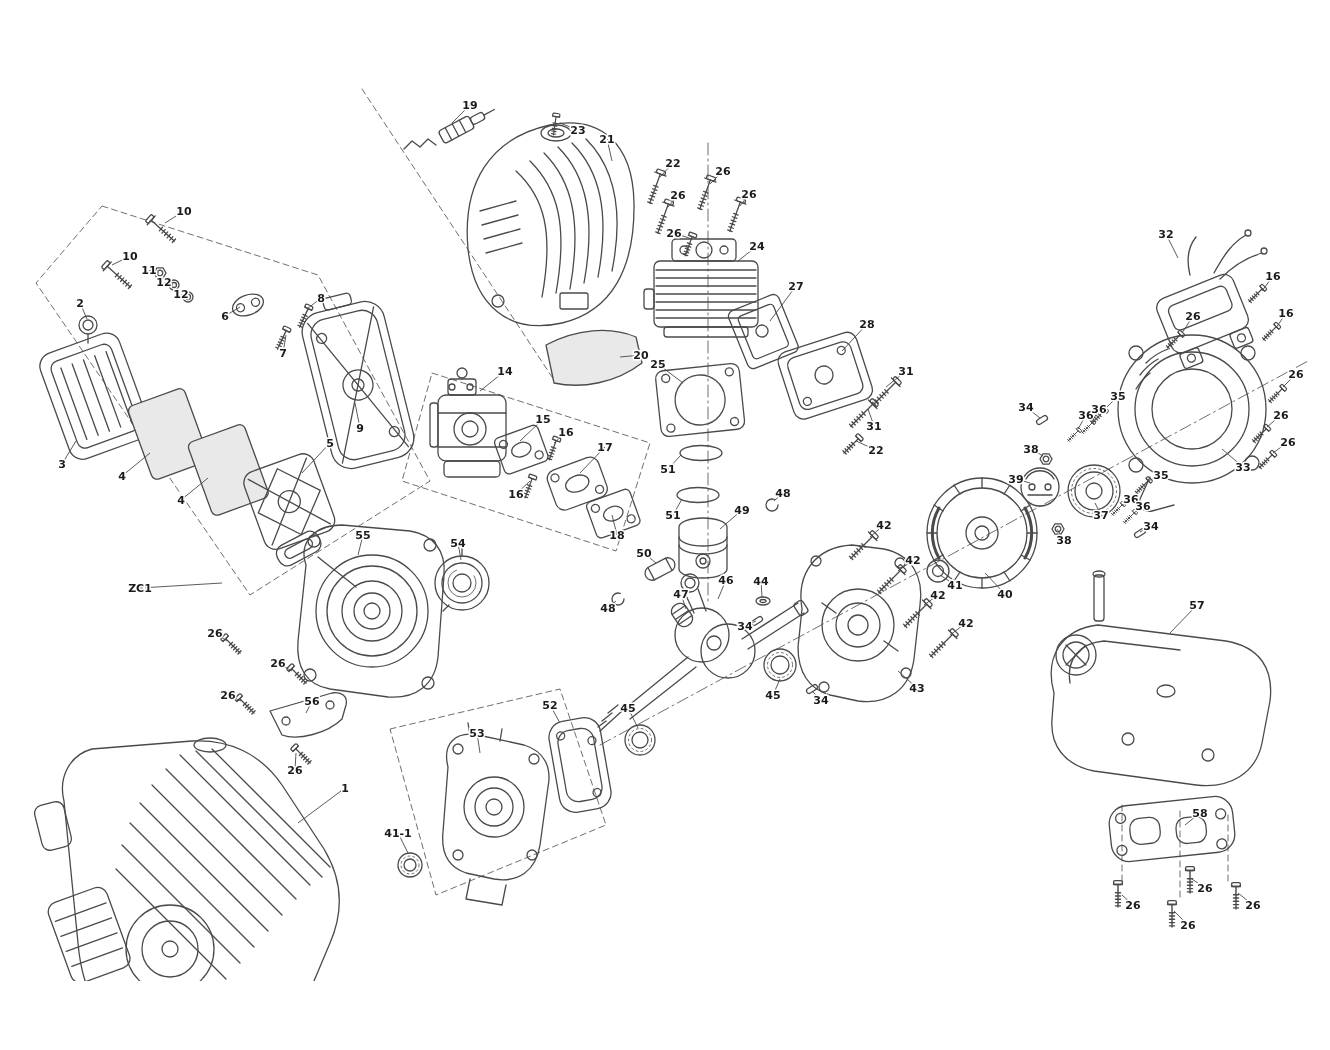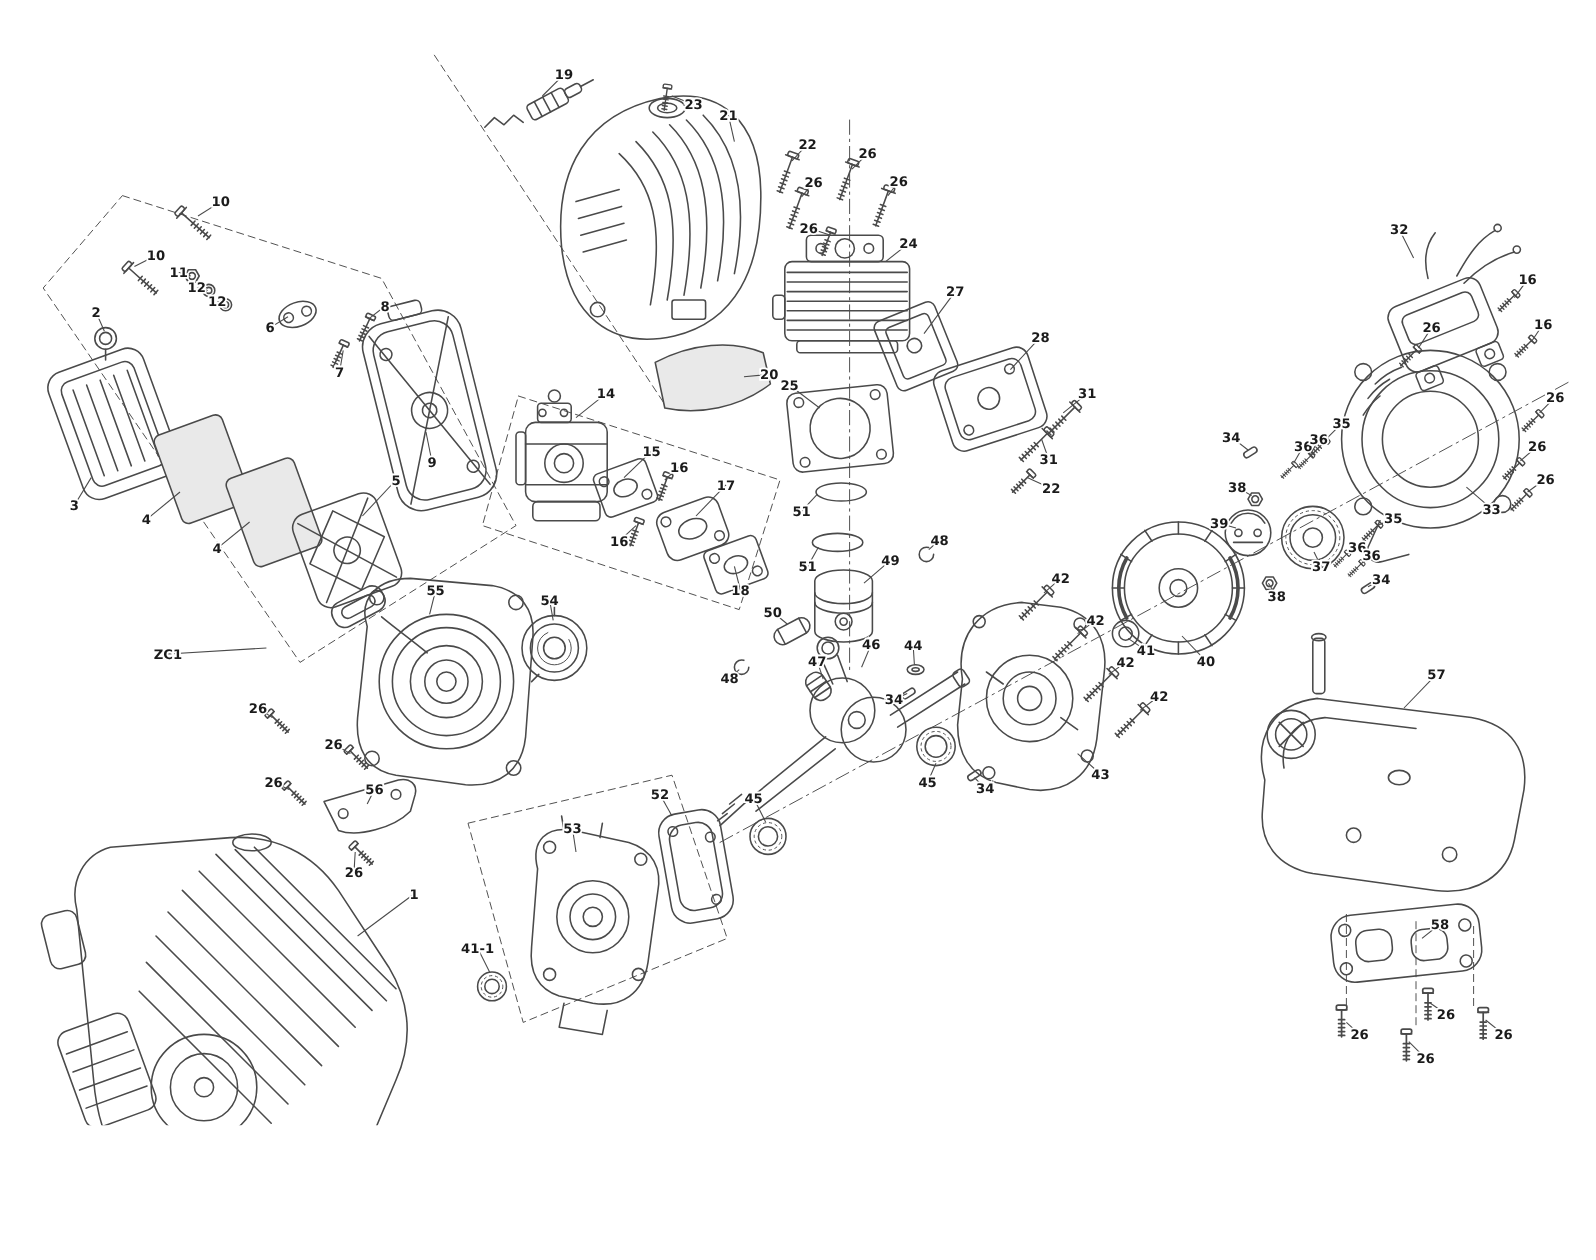--- a/index.html
+++ b/index.html
@@ -1,18 +1,18 @@
 <!DOCTYPE html>
 <html style="--bg: #ffffff; --line: #4a4a4a; --label: #1b1b1b; --shade: #e9e9e9;"><head>
 <meta charset="utf-8">
 <title>Diagram</title>
 <style>
   html,body{margin:0;padding:0;background:#fff;}
   .page{position:relative;width:1330px;height:938px;background:var(--bg,#fff);overflow:hidden;
-        font-family:"DejaVu Sans",sans-serif;}
+        font-family:"DejaVu Sans",sans-serif;margin-top:43px;}
   .page svg{position:absolute;left:0;top:0;}
   .ink{stroke:var(--line,#4a4a4a);fill:none;stroke-width:1.3;stroke-linejoin:round;stroke-linecap:round;}
   .shade{fill:var(--shade,#e9e9e9);}
   .dashed{stroke-dasharray:6 4;stroke-width:1;}
   .dashdot{stroke-dasharray:12 4 2 4;stroke-width:.8;}
   .thin{stroke-width:.8;}
   .thick{stroke-width:3;}
   .leader{stroke:var(--line,#4a4a4a);stroke-width:.9;}
   .part-label{font:700 11px "DejaVu Sans",sans-serif;fill:var(--label,#1b1b1b);
               paint-order:stroke;stroke:#fff;stroke-width:3px;text-anchor:middle;}

